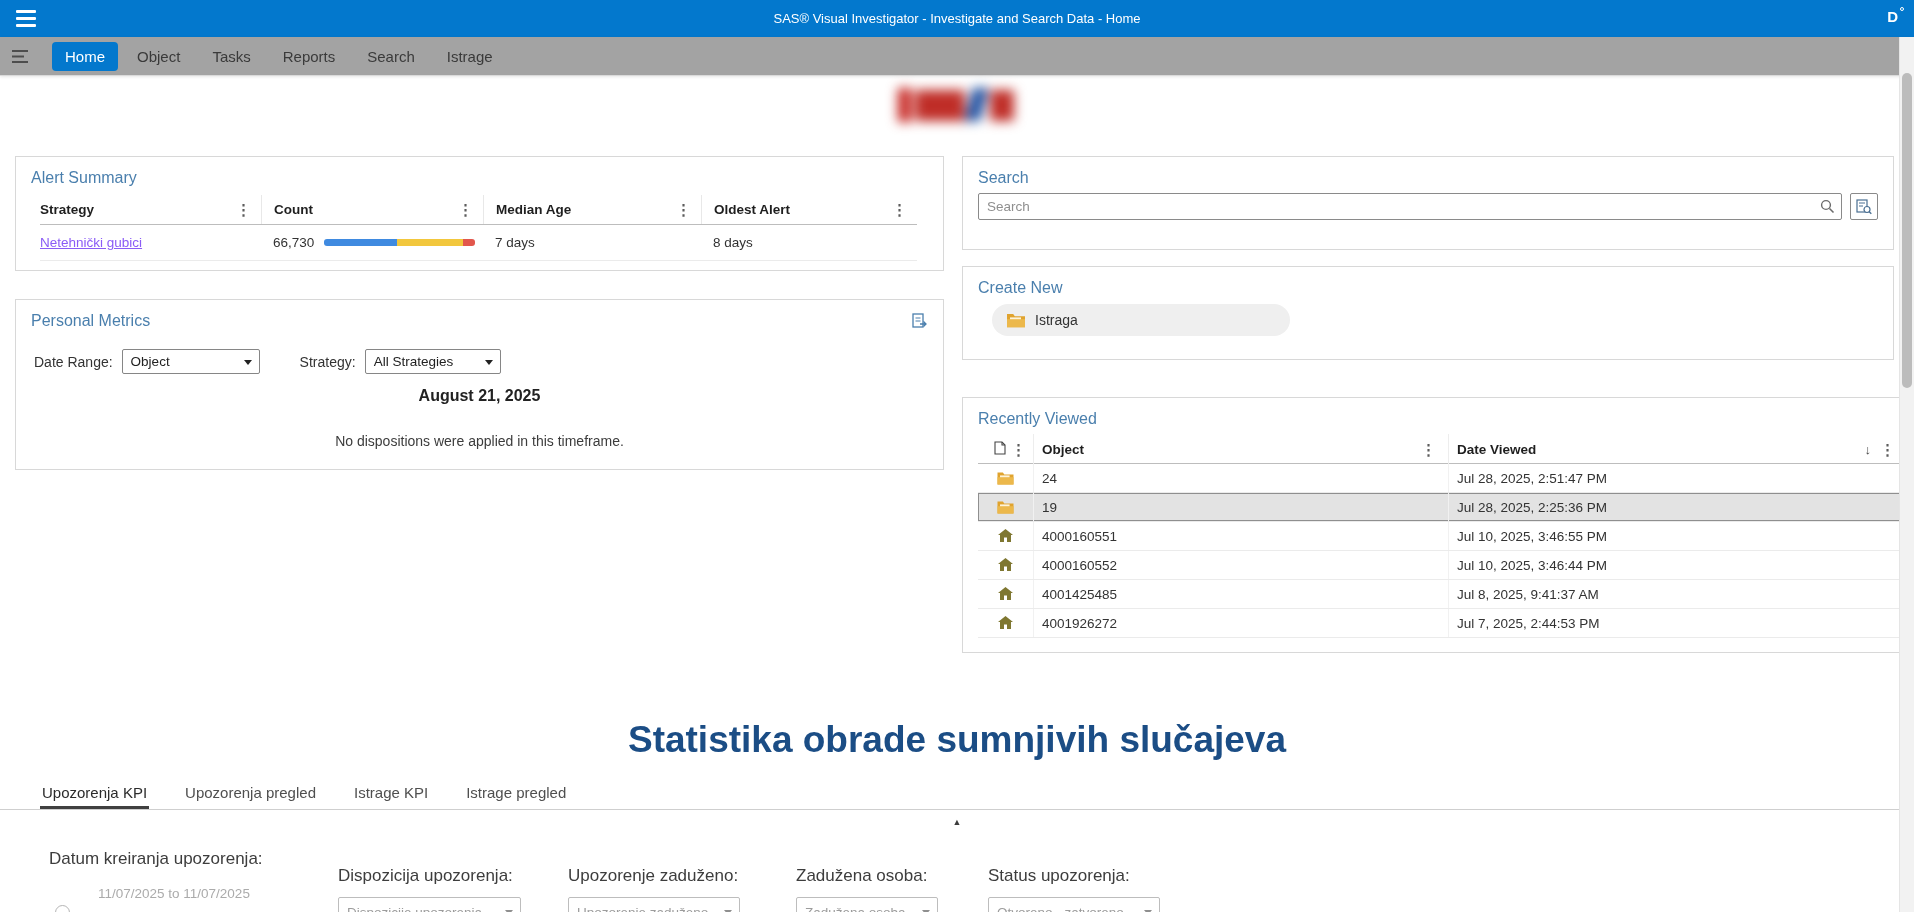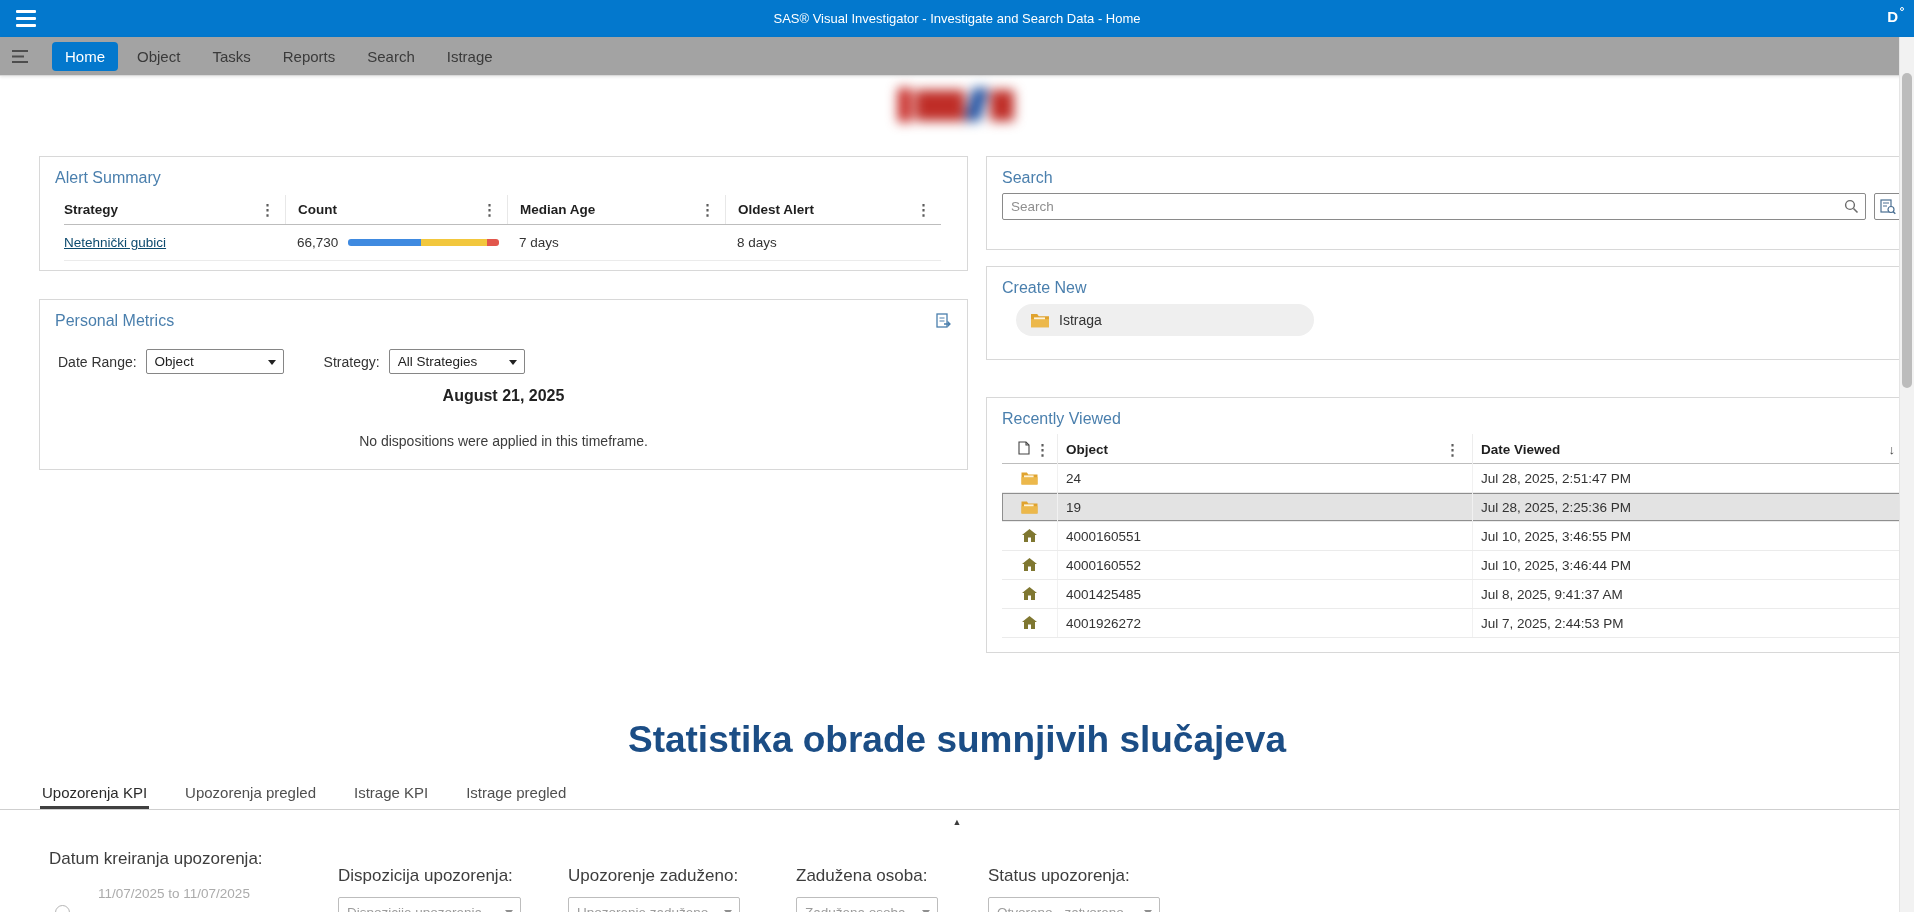--- a/index.html
+++ b/index.html
@@ -24,41 +24,41 @@
 
   
   .logo { position:absolute; top:80px; left:50%; transform:translateX(-50%); width:122px; height:52px; filter:blur(6px); }
   .logo i { position:absolute; display:block; }
   .logo .b1 { left:2px;  top:8px;  width:13px; height:34px; background:#c5201c; }
   .logo .b2 { left:19px; top:10px; width:50px; height:31px; background:#bf2d27; }
   .logo .b3 { left:73px; top:8px;  width:15px; height:33px; background:#1d4fa1; transform:skewX(-14deg); }
   .logo .b4 { left:94px; top:10px; width:24px; height:31px; background:#bf2d27; }
 
   
-  .card { position:absolute; background:#fff; border:1px solid #d8d8d8;margin-left:24px; }
+  .card { position:absolute; background:#fff; border:1px solid #d8d8d8; }
   .card-title { position:absolute; top:12px; left:15px; font-size:16px; color:#4a7fad; }
 
   .card.alert-summary    { left:15px;  top:156px; width:929px; height:115px; }
   .card.personal-metrics { left:15px;  top:299px; width:929px; height:171px; }
   .card.search-panel     { left:962px; top:156px; width:932px; height:94px; }
   .card.create-new       { left:962px; top:266px; width:932px; height:94px; }
   .card.recently-viewed  { left:962px; top:397px; width:964px; height:256px; }
 
   .kebab { font-size:15px; color:#5c5c5c; line-height:1; cursor:pointer; padding:0 2px; }
 
   
   .as-table { position:absolute; top:38px; left:24px; right:26px; }
   .as-header, .as-row { display:grid; grid-template-columns:221px 222px 218px 1fr; }
   .as-header { height:30px; border-bottom:1px solid #bdbdbd; }
   .as-hcell { display:flex; align-items:center; justify-content:space-between; font-size:13.5px; font-weight:bold; color:#1f1f1f; padding-right:8px; }
   .as-hcell + .as-hcell { border-left:1px solid #e8e8e8; padding-left:12px; }
   .as-row { height:36px; align-items:center; border-bottom:1px solid #ebebeb; font-size:13.5px; color:#333; }
   .as-cell { padding-right:8px; }
   .as-cell + .as-cell { padding-left:12px; }
-  .strategy-link { color:#0c4a6e; text-decoration:underline; cursor:pointer;text-align:center; }
+  .strategy-link { color:#8b5cf6; text-decoration:underline; cursor:pointer;text-align:center; }
   .count-cell { display:flex; align-items:center; gap:10px; }
   .count-bar { display:flex; height:7px; width:155px; border-radius:3px; overflow:hidden; }
   .count-bar .s1 { width:48%; background:#3f8ae0; }
   .count-bar .s2 { width:44%; background:#f2c73d; }
   .count-bar .s3 { width:8%;  background:#e2574c; }
 
   
   .pm-icon { position:absolute; top:13px; right:16px; cursor:pointer; }
   .pm-row { position:absolute; top:49px; left:18px; display:flex; align-items:center; }
   .pm-label { font-size:14px; color:#333; margin-right:9px; }

